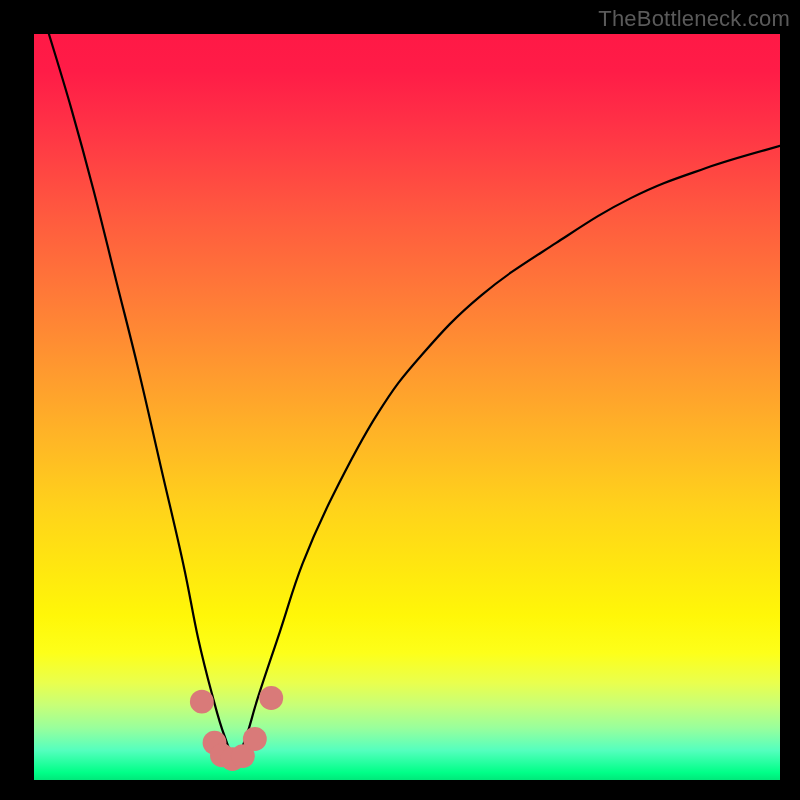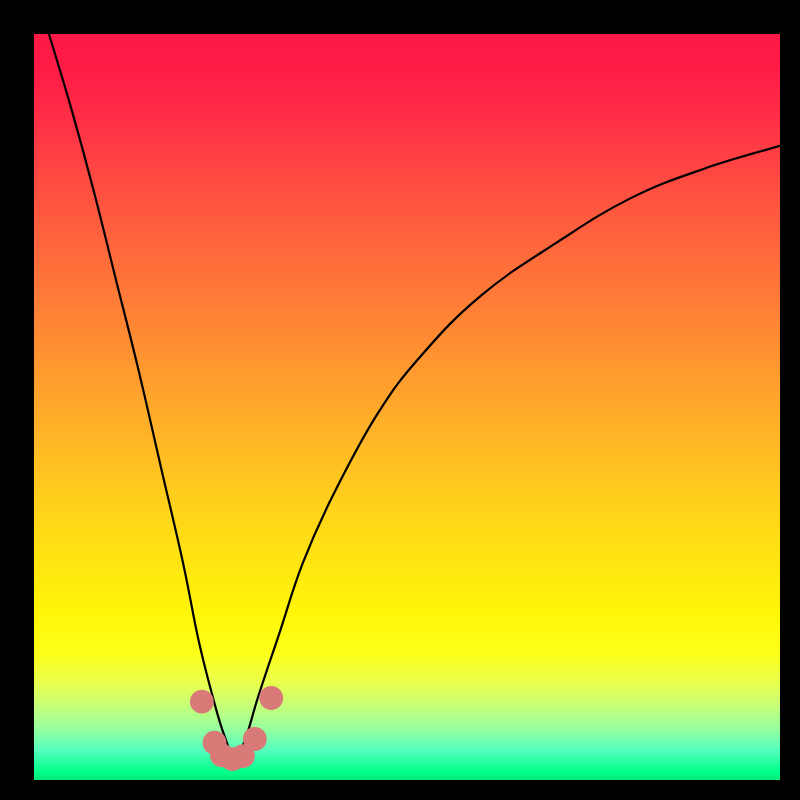--- a/index.html
+++ b/index.html
@@ -83,13 +83,14 @@
           <circle cx="167.85" cy="667.67" r="11.94" fill="#d97a79"></circle>
           <circle cx="180.53" cy="708.70" r="11.94" fill="#d97a79"></circle>
           <circle cx="187.99" cy="721.38" r="11.94" fill="#d97a79"></circle>
           <circle cx="198.44" cy="725.11" r="11.94" fill="#d97a79"></circle>
           <circle cx="208.88" cy="722.13" r="11.94" fill="#d97a79"></circle>
           <circle cx="220.82" cy="704.97" r="11.94" fill="#d97a79"></circle>
           <circle cx="237.23" cy="663.94" r="11.94" fill="#d97a79"></circle>
         </g>
     </svg>
   </div>
+  <div class="attribution">TheBottleneck.com</div>
 </div>
 
 </body></html>

